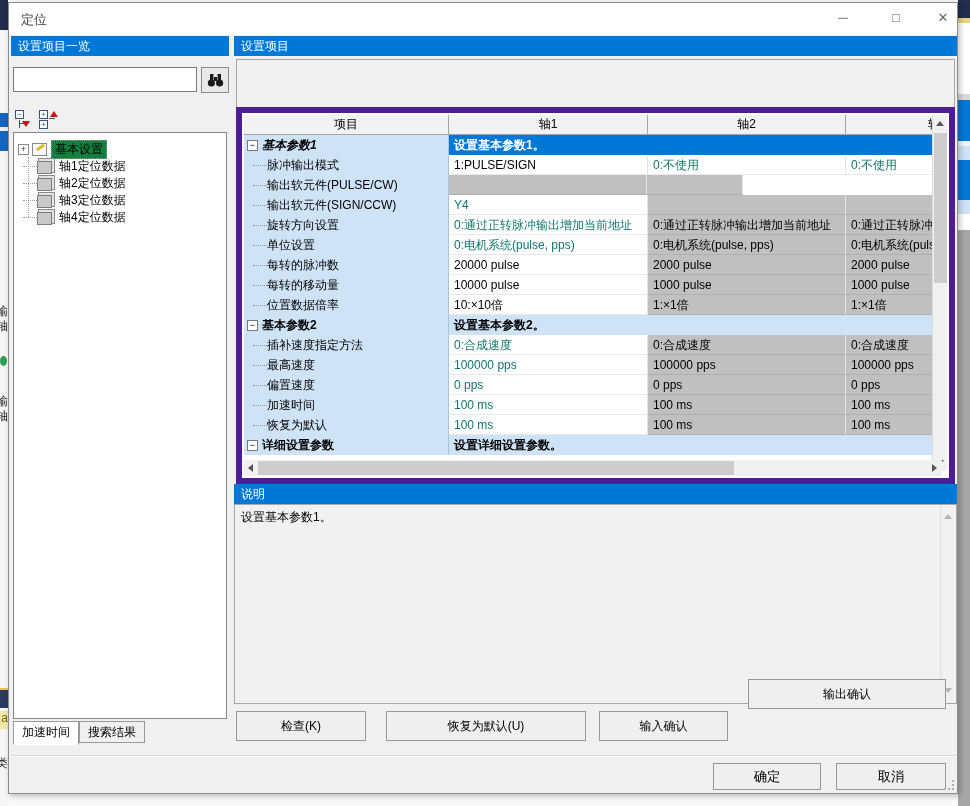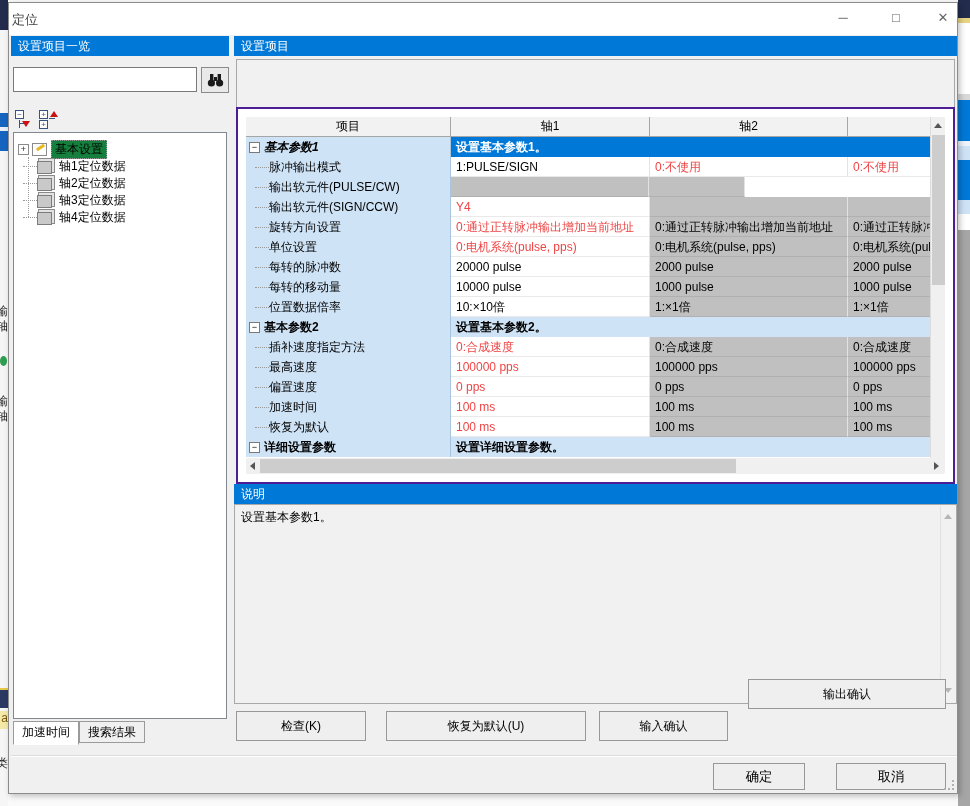--- a/index.html
+++ b/index.html
@@ -7,21 +7,21 @@
   body { font-family:"Liberation Sans","DejaVu Sans",sans-serif; font-size:12px; color:#000; background:#fafafa; }
   .screen { position:relative; width:970px; height:806px; background:#fafafa; }
 
   
   .bgseg { position:absolute; }
   .edge-glyph { position:absolute; width:8px; overflow:hidden; direction:rtl; white-space:nowrap; font-size:12px; color:#222; }
 
   
   .dialog { position:absolute; left:8px; top:2px; width:950px; height:792px; background:#f0f0f0; border:1px solid #8c8c8c; box-shadow:2px 2px 6px rgba(0,0,0,.25); }
   .titlebar { position:absolute; left:0; top:0; width:100%; height:32px; background:#ffffff; }
-  .title-text { position:absolute; left:3px; top:8px; font-size:13px; color:#444; }
+  .title-text { position:absolute; left:12px; top:8px; font-size:13px; color:#444; }
   .winbtn { position:absolute; top:2px; width:34px; height:26px; text-align:center; line-height:26px; color:#666; font-size:13px; }
   .winbtn.min { left:817px; } .winbtn.max { left:870px; } .winbtn.cls { left:917px; }
   .bluebar { position:absolute; background:#0078d7; color:#fff; height:20px; line-height:20px; padding-left:7px; font-size:12px; }
 
   
   .search-input { position:absolute; left:4px; top:64px; width:184px; height:25px; border:1px solid #7a7a7a; background:#fff; font-size:12px; padding:0 4px; font-family:inherit; }
   .search-btn { position:absolute; left:192px; top:64px; width:28px; height:26px; background:#e9e9e9; border:1px solid #8a8a8a; display:flex; align-items:center; justify-content:center; }
   .ticon { position:absolute; top:107px; width:21px; height:19px; }
   .tico-box { position:absolute; width:9px; height:9px; border:1px solid #35557e; background:#fff; font-size:8px; line-height:7px; text-align:center; color:#35557e; }
   .tico-tri-dn { position:absolute; width:0; height:0; border-left:4px solid transparent; border-right:4px solid transparent; border-top:6px solid #cc1111; }
@@ -37,39 +37,39 @@
   .nicon { position:relative; width:15px; height:13px; margin-right:4px; flex:none; }
   .nicon.params { background:#fdfdfd; border:1px solid #8a8a8a; }
   .nicon.params::after { content:""; position:absolute; left:3px; top:2px; width:9px; height:3px; background:#e8b820; transform:rotate(-35deg); }
   .nicon.data { background:#c9c9c9; border:1px solid #7d7d7d; box-shadow:2px -2px 0 #e3e3e3, 2px -2px 0 1px #8a8a8a; margin-top:2px; }
   .tabs { position:absolute; left:4px; top:718px; display:flex; }
   .tab { height:22px; line-height:20px; padding:0 8px; border:1px solid #9a9a9a; background:#f0f0f0; font-size:12px; }
   .tab.active { background:#fff; border-bottom:1px solid #fff; height:24px; z-index:2; }
 
   
   .axisbox { position:absolute; left:227px; top:56px; width:719px; height:49px; background:#f1f1f1; border:1px solid #a8a8a8; }
-  .tframe { position:absolute; left:227px; top:104px; width:719px; height:377px; background:#fff; border:2px solid #4c1d95; padding:8px; }
+  .tframe { position:absolute; left:227px; top:104px; width:719px; height:377px; background:#fff; border:6px solid #4c1d95; padding:2px; }
   .tinner { position:relative; width:100%; height:100%; }
   .thead { display:flex; height:20px; }
   .hcell { background:#f2f2f2; border-right:1px solid #a6a6a6; border-bottom:1px solid #a6a6a6; text-align:center; line-height:19px; overflow:hidden; white-space:nowrap; flex:none; }
   .hcell.c0 { width:205px; } .hcell.c1 { width:199px; } .hcell.c2 { width:198px; } .hcell.c3 { width:96px; text-align:left; }
   .hcell.c3 span { padding-left:82px; display:inline-block; }
   .tbody { width:698px; }
   .trow { display:flex; height:20px; }
   .tcell { flex:none; overflow:hidden; white-space:nowrap; line-height:20px; border-right:1px solid #e3e3e3; }
   .tcell.lab { width:205px; background:#cfe3f6; border-right:1px solid #a9c4dd; display:flex; align-items:center; }
   .tcell.lab .itemtxt { overflow:hidden; white-space:nowrap; }
   .tcell.lab.sec { font-weight:bold; }
   .exp { width:11px; height:11px; border:1px solid #7a7a7a; background:#fff; font-size:9px; line-height:9px; text-align:center; margin:0 4px 0 3px; flex:none; font-weight:normal; }
   .tcell.desc { width:493px; background:#cfe3f6; font-weight:bold; padding-left:5px; }
   .tcell.desc.selrow { background:#0078d7; color:#fff; }
   .tcell.val { padding-left:5px; border-bottom:1px solid #e9e9e9; }
   .tcell.c0v { width:199px; } .tcell.c1v { width:198px; } .tcell.c2v { width:96px; }
   .bg-white { background:#fff; } .bg-gray { background:#c0c0c0; border-bottom:1px solid #b0b0b0 !important; }
-  .fg-blue { color:#ef4444; } .fg-black { color:#000; }
+  .fg-blue { color:#0f766e; } .fg-black { color:#000; }
   .vscroll { position:absolute; right:0; top:0; width:15px; height:356px; background:#f0f0f0; border-left:1px solid #dcdcdc; }
   .vthumb { position:absolute; left:1px; top:18px; width:13px; height:150px; background:#cdcdcd; }
   .sarrow { position:absolute; width:0; height:0; }
   .up { border-left:4px solid transparent; border-right:4px solid transparent; border-bottom:5px solid #555; }
   .dn { border-left:4px solid transparent; border-right:4px solid transparent; border-top:5px solid #555; }
   .lf { border-top:4px solid transparent; border-bottom:4px solid transparent; border-right:5px solid #555; }
   .rt { border-top:4px solid transparent; border-bottom:4px solid transparent; border-left:5px solid #555; }
   .hscroll { position:absolute; left:0; bottom:0; width:698px; height:16px; background:#f0f0f0; }
   .hthumb { position:absolute; left:14px; top:1px; width:476px; height:14px; background:#cdcdcd; }
   .descbox { position:absolute; left:225px; top:501px; width:723px; height:200px; background:#f1f1f1; border:1px solid #a8a8a8; }
@@ -356,17 +356,17 @@
         <span class="sarrow gdn" style="left:3px;top:182px;"></span>
       </div>
     </div>
 
     <button class="btn" style="left:227px;top:708px;width:130px;">检查(K)</button>
     <button class="btn" style="left:590px;top:708px;width:129px;">输入确认</button>
     <button class="btn" style="left:377px;top:708px;width:200px;">恢复为默认(U)</button>
     <button class="btn" style="left:739px;top:676px;width:198px;">输出确认</button>
 
     <div class="divider"></div>
-    <button class="fbtn" style="left:704px;width:92px;">确定</button>
+    <button class="fbtn" style="left:704px;width:108px;">确定</button>
     <button class="fbtn" style="left:827px;width:110px;">取消</button>
     <div class="grip"></div>
   </div>
 </div>
 
 </body></html>

